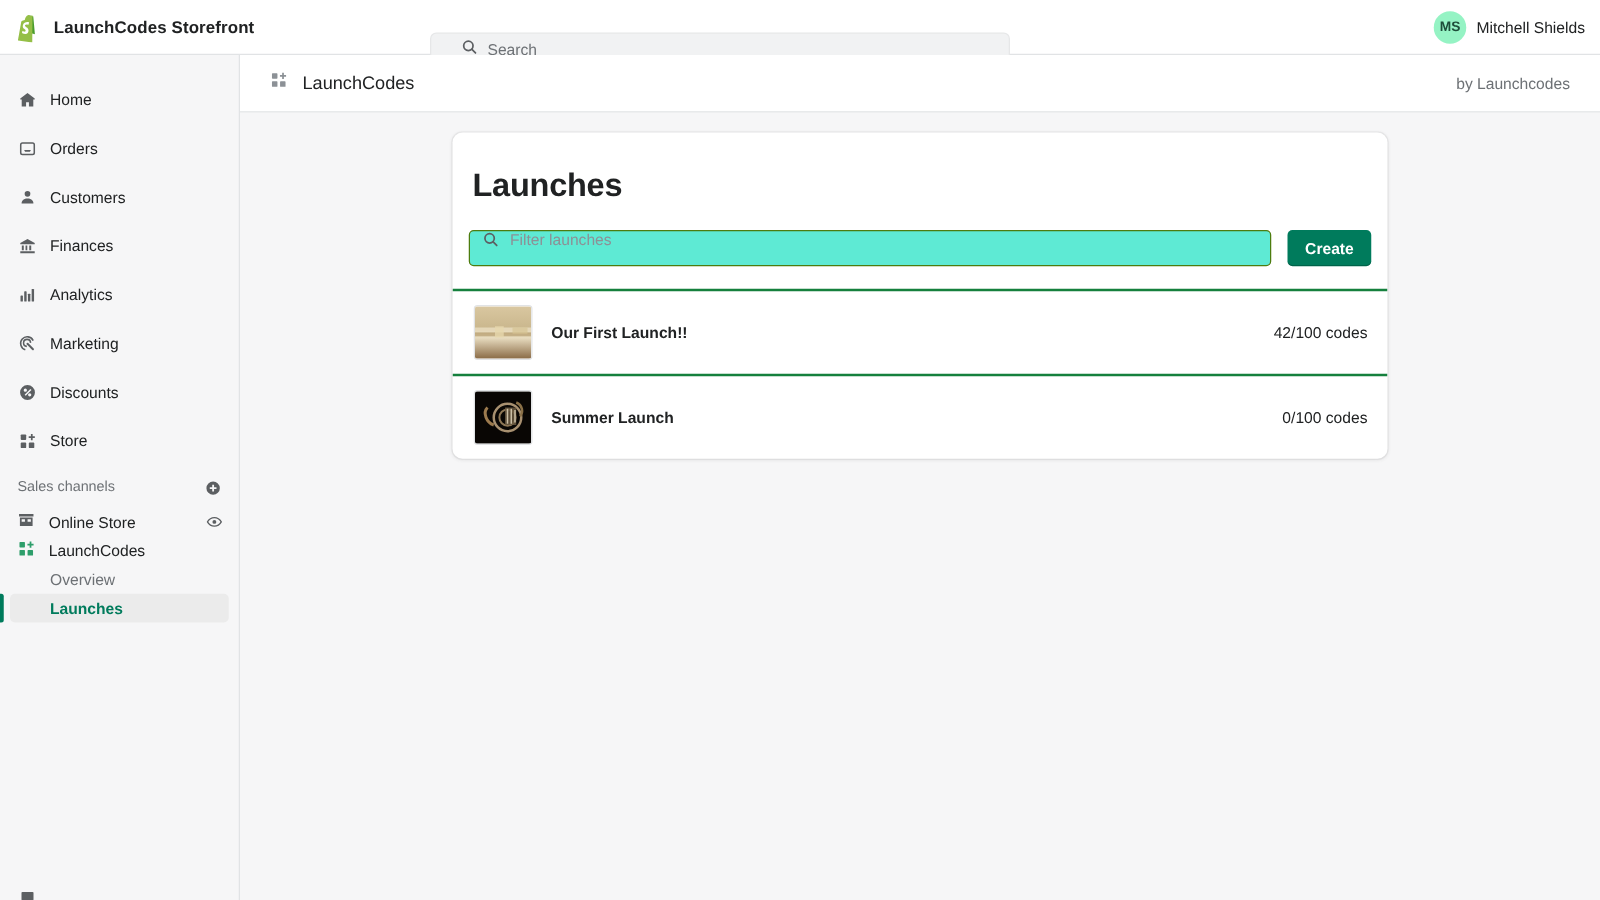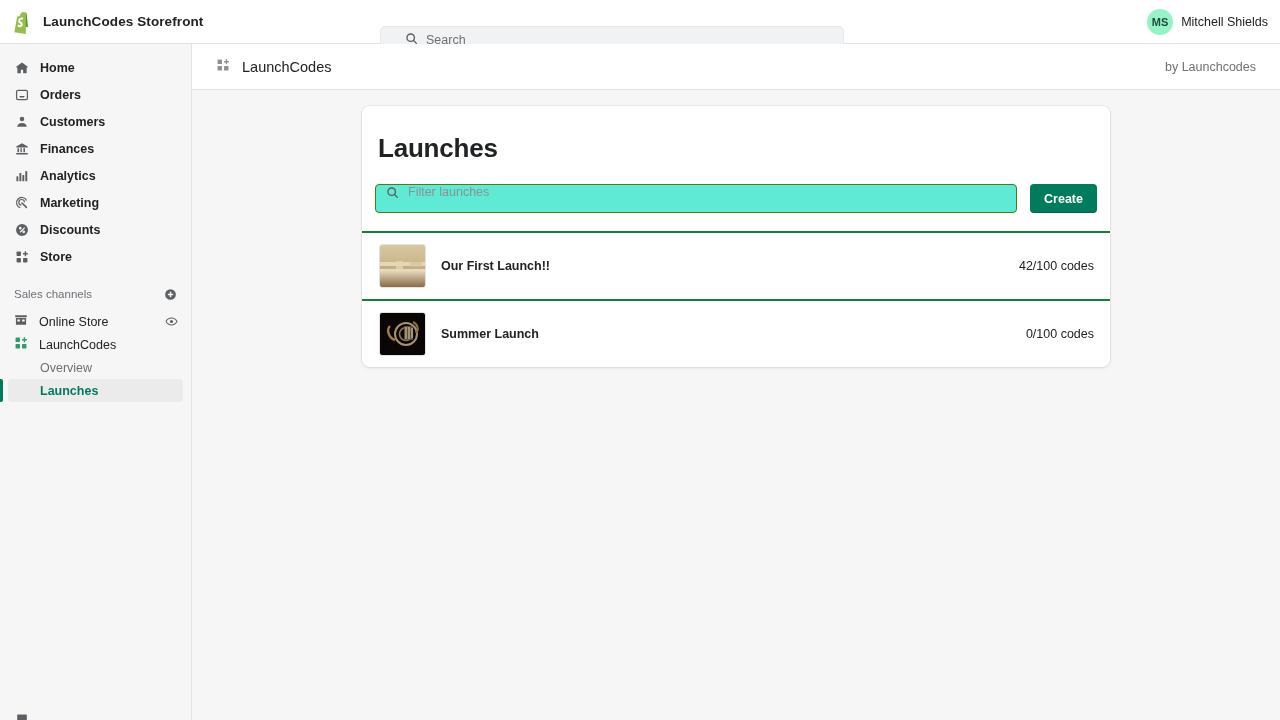--- a/index.html
+++ b/index.html
@@ -9,21 +9,21 @@
     background: #f6f6f7;
     color: #202223;
     overflow: hidden;
   }
   
   .topbar {
     position: absolute; top: 0; left: 0;
     width: 1280px; height: 44px;
     background: #ffffff;
     border-bottom: 1px solid #e1e3e5;
-    display: flex; align-items: center; gap: 36px;
+    display: flex; align-items: center;
   }
   .brand { display: flex; align-items: center; gap: 9px; padding-left: 12px; width: 344px; }
   .shopify-logo { width: 22px; height: 24px; flex: 0 0 auto; }
   .brand-name { font-size: 13.5px; font-weight: bold; color: #202223; letter-spacing: .1px; }
   .search-wrap {
     width: 464px; height: 28px;
     background: #f1f2f3;
     border: 1px solid #e6e7e8;
     border-radius: 5px;
     display: flex; align-items: center; gap: 8px;
@@ -53,26 +53,25 @@
   .sidebar {
     position: absolute; top: 44px; left: 0;
     width: 192px; height: 676px;
     background: #f6f6f7;
     border-right: 1px solid #e1e3e5;
     padding-top: 8px;
   }
   .nav-item {
     position: relative;
     display: flex; align-items: center; gap: 11px;
-    height: 23px; margin: 4px 8px;
+    height: 23px; margin: 16px 8px;
     padding-left: 6px;
     border-radius: 4px;
     font-size: 12.5px; color: #202223;
     cursor: default;
-    font-weight: bold;
   }
   .nav-item .ico { width: 15px; height: 15px; display: flex; align-items: center; justify-content: center; color: #5c5f62; }
 
   .section-head {
     display: flex; justify-content: space-between;
     padding: 0 14px 0 14px; height: 22px; margin-top: 20px;
   }
   .section-title { font-size: 11.5px; color: #6d7175; }
   .plus-icon { color: #5c5f62; display: flex; }
   .eye-icon { color: #5c5f62; display: flex; }

